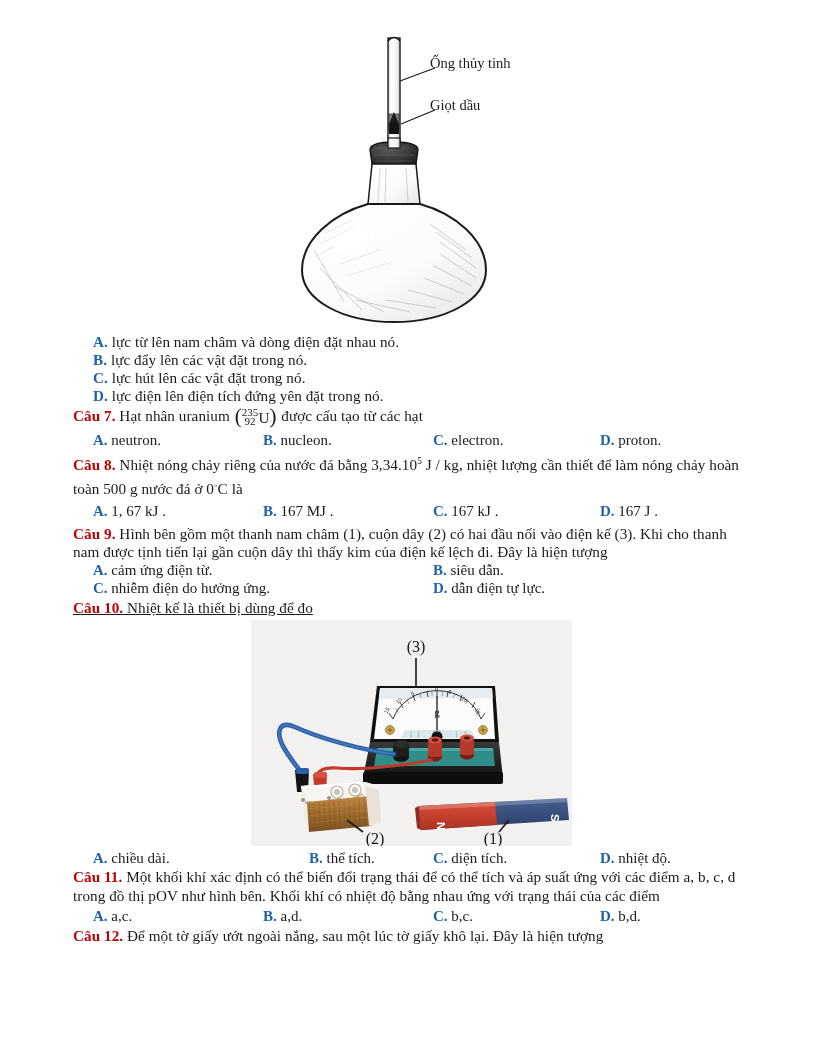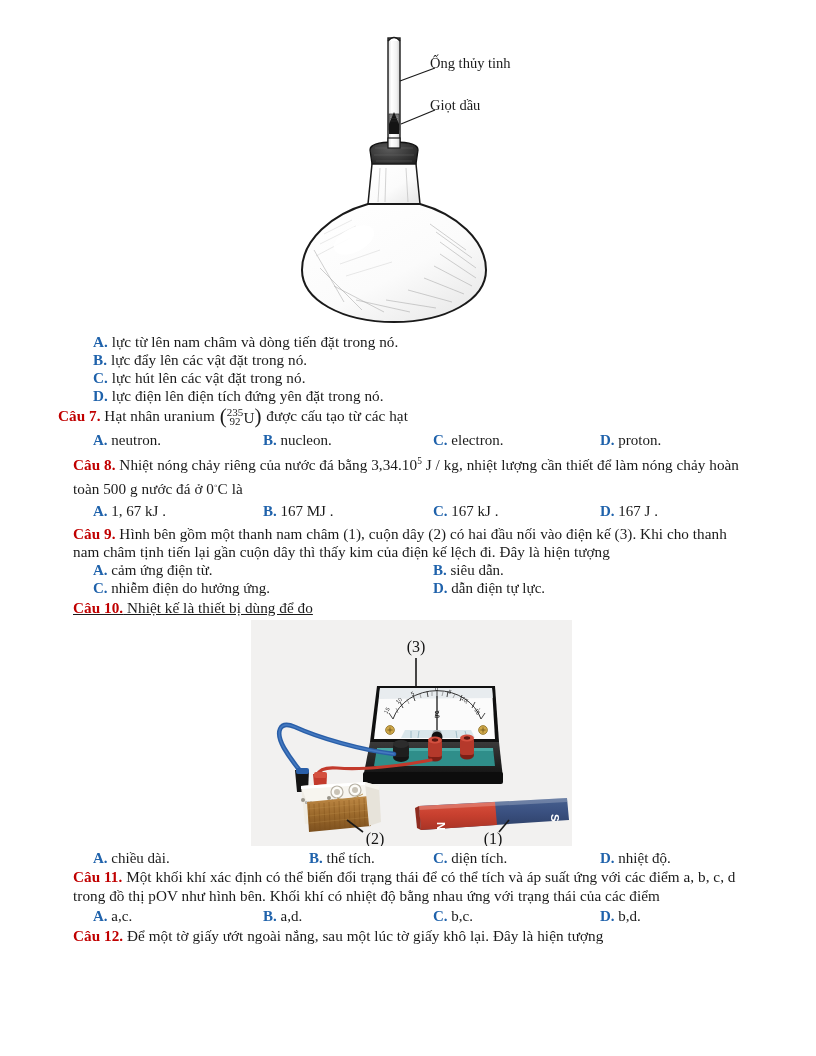--- a/index.html
+++ b/index.html
@@ -198,36 +198,36 @@
 
       <ellipse cx="74" cy="212" rx="22" ry="12" fill="#ffffff" opacity="0.9" transform="rotate(-28 74 212)"></ellipse>
     </svg>
 
     <div class="figlabel" style="left:150px; top:27px;">Ống thủy tinh</div>
     <div class="figlabel" style="left:150px; top:69px;">Giọt dầu</div>
   </div>
 
   <div class="qline" style="left:93px; top:332px;">
     <span class="optletter">A.</span>
-    <span>lực từ lên nam châm và dòng tiến đặt trong nó.</span>
+    <span>lực từ lên nam châm và dòng điện đặt nhau nó.</span>
   </div>
   <div class="qline" style="left:93px; top:350px;">
     <span class="optletter">B.</span>
     <span>lực đẩy lên các vật đặt trong nó.</span>
   </div>
   <div class="qline" style="left:93px; top:368px;">
     <span class="optletter">C.</span>
     <span>lực hút lên các vật đặt trong nó.</span>
   </div>
   <div class="qline" style="left:93px; top:386px;">
     <span class="optletter">D.</span>
     <span>lực điện lên điện tích đứng yên đặt trong nó.</span>
   </div>
 
-  <div class="qline" style="left:58px; top:406px;">
+  <div class="qline" style="left:73px; top:406px;">
     <span class="qlabel">Câu 7.</span>
     <span>Hạt nhân uranium</span>
     <span class="nucl"><span class="bigparen">(</span><span class="stack"><span>235</span><span>92</span></span><span class="sym">U</span><span class="bigparen">)</span></span>
     <span>được cấu tạo từ các hạt</span>
   </div>
   <div class="opt" style="left:93px; top:430px;">
     <span class="optletter">A.</span>
     <span>neutron.</span>
   </div>
   <div class="opt" style="left:263px; top:430px;">
@@ -269,21 +269,21 @@
   <div class="opt" style="left:600px; top:501px;">
     <span class="optletter">D.</span>
     <span>167 J .</span>
   </div>
 
   <div class="qline" style="left:73px; top:524px;">
     <span class="qlabel">Câu 9.</span>
     <span>Hình bên gồm một thanh nam châm (1), cuộn dây (2) có hai đầu nối vào điện kế (3). Khi cho thanh</span>
   </div>
   <div class="qline" style="left:73px; top:542px;">
-    <span>nam châm tịnh tiến lại gần cuộn dây thì thấy kim của điện kế lệch đi. Đây là hiện tượng</span>
+    <span>nam được tịnh tiến lại gần cuộn dây thì thấy kim của điện kế lệch đi. Đây là hiện tượng</span>
   </div>
   <div class="opt" style="left:93px; top:560px;">
     <span class="optletter">A.</span>
     <span>cảm ứng điện từ.</span>
   </div>
   <div class="opt" style="left:433px; top:560px;">
     <span class="optletter">B.</span>
     <span>siêu dẫn.</span>
   </div>
   <div class="opt" style="left:93px; top:578px;">

